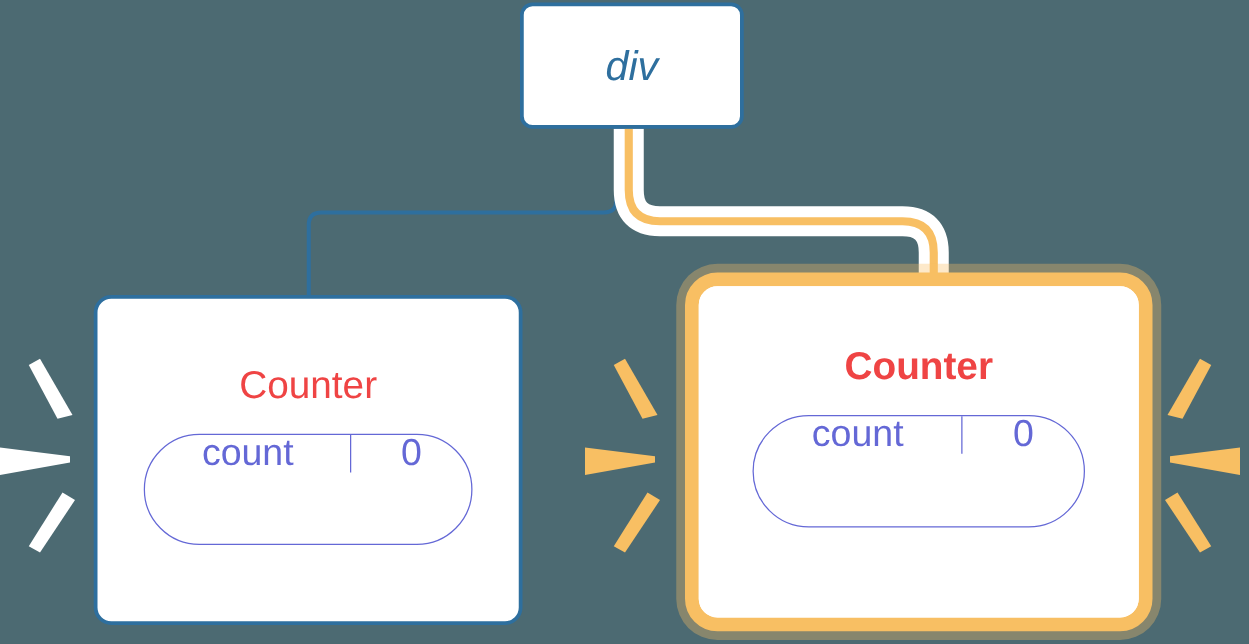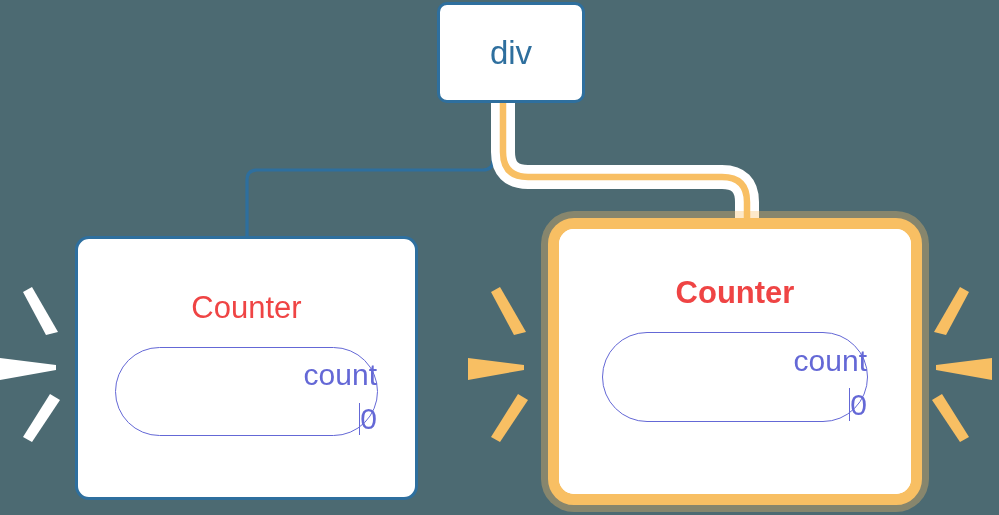--- a/index.html
+++ b/index.html
@@ -15,24 +15,25 @@
 
   .node{
     position:absolute;
     background:#ffffff;
     box-sizing:border-box;
     display:flex;
     flex-direction:column;
     align-items:center;
   }
   .node-div{
-    left:437px;top:2px;width:148px;height:101px;
+    left:416px;top:2px;width:179px;height:101px;
     border:3px solid #2e6f9e;
     border-radius:10px;
     justify-content:center;
+    font-style:italic;
   }
   .node-div .title{
     font-size:33px;color:#2e6f9e;font-weight:400;line-height:1;
   }
 
   .counter-left{
     left:75px;top:236px;width:343px;height:264px;
     border:3px solid #2e6f9e;
     border-radius:14px;
   }
@@ -56,23 +57,22 @@
     font-weight:400;
   }
   .counter-left .c-title{margin-top:53px;}
   .counter-right-inner .c-title{margin-top:48px;font-weight:700;}
 
   .capsule{
     position:relative;
     box-sizing:border-box;
     border:1.6px solid #6468d6;
     border-radius:999px;
-    display:flex;align-items:flex-end;
+    display:flex;align-items:flex-start;
     background:transparent;
-    flex-direction:column;
   }
   .counter-left .capsule{width:263px;height:89px;margin-top:24px;}
   .counter-right-inner .capsule{width:266px;height:90px;margin-top:24px;}
 
   .cap-key,.cap-val{
     display:flex;align-items:center;justify-content:center;
     color:#6468d6;font-size:30px;line-height:1;font-weight:400;
   }
   .cap-key{flex:0 0 63%;}
   .cap-val{flex:1;border-left:1.6px solid #6468d6;}

